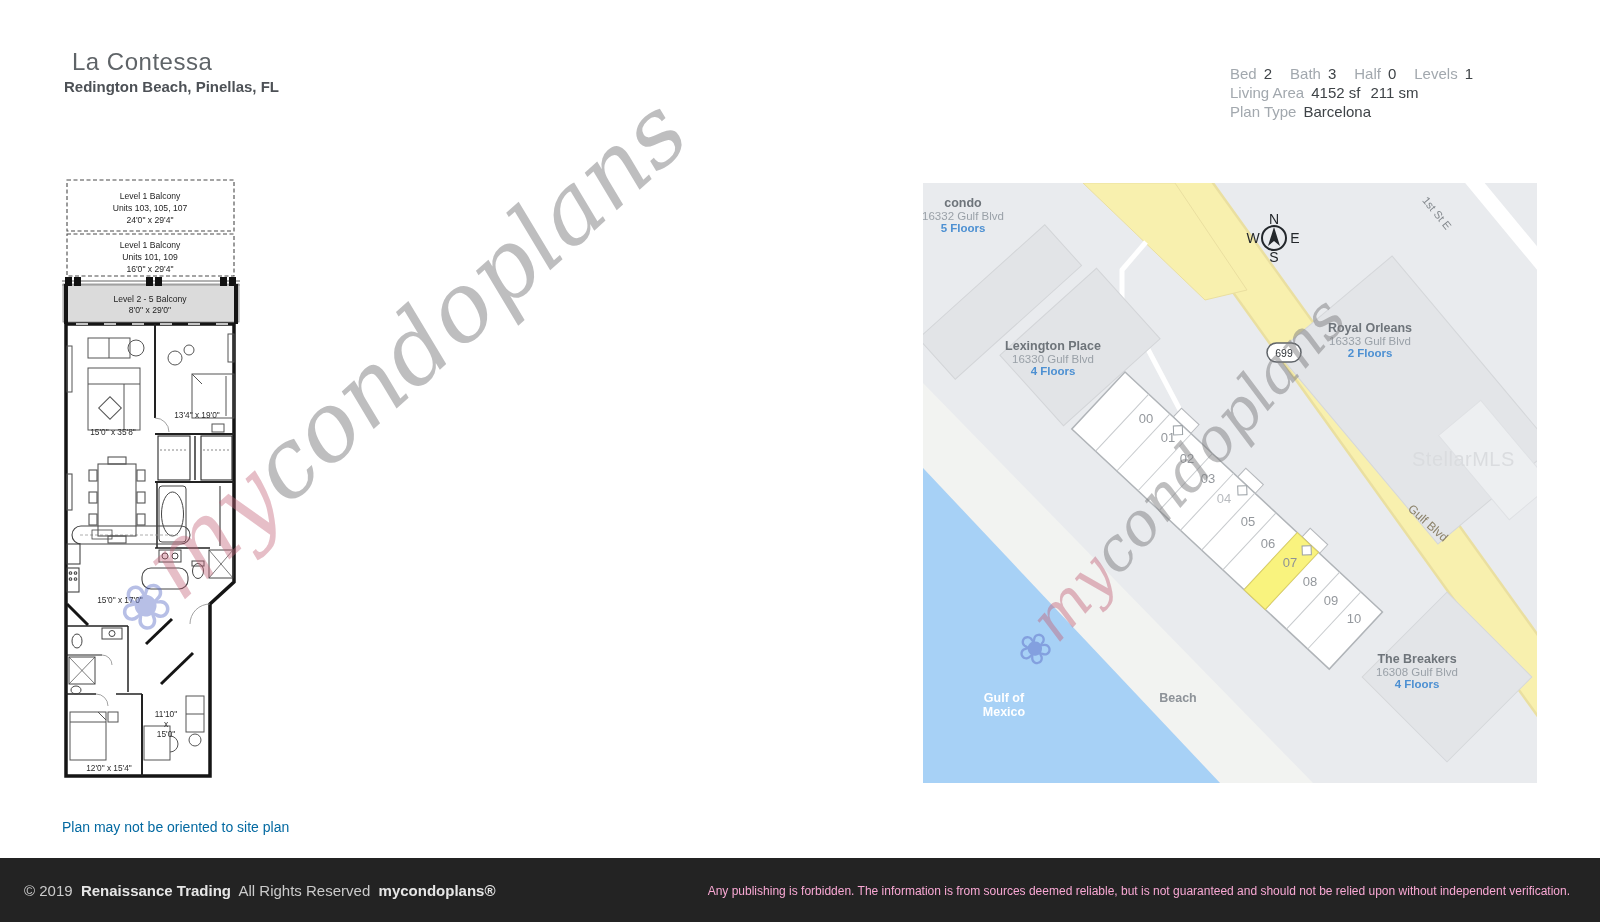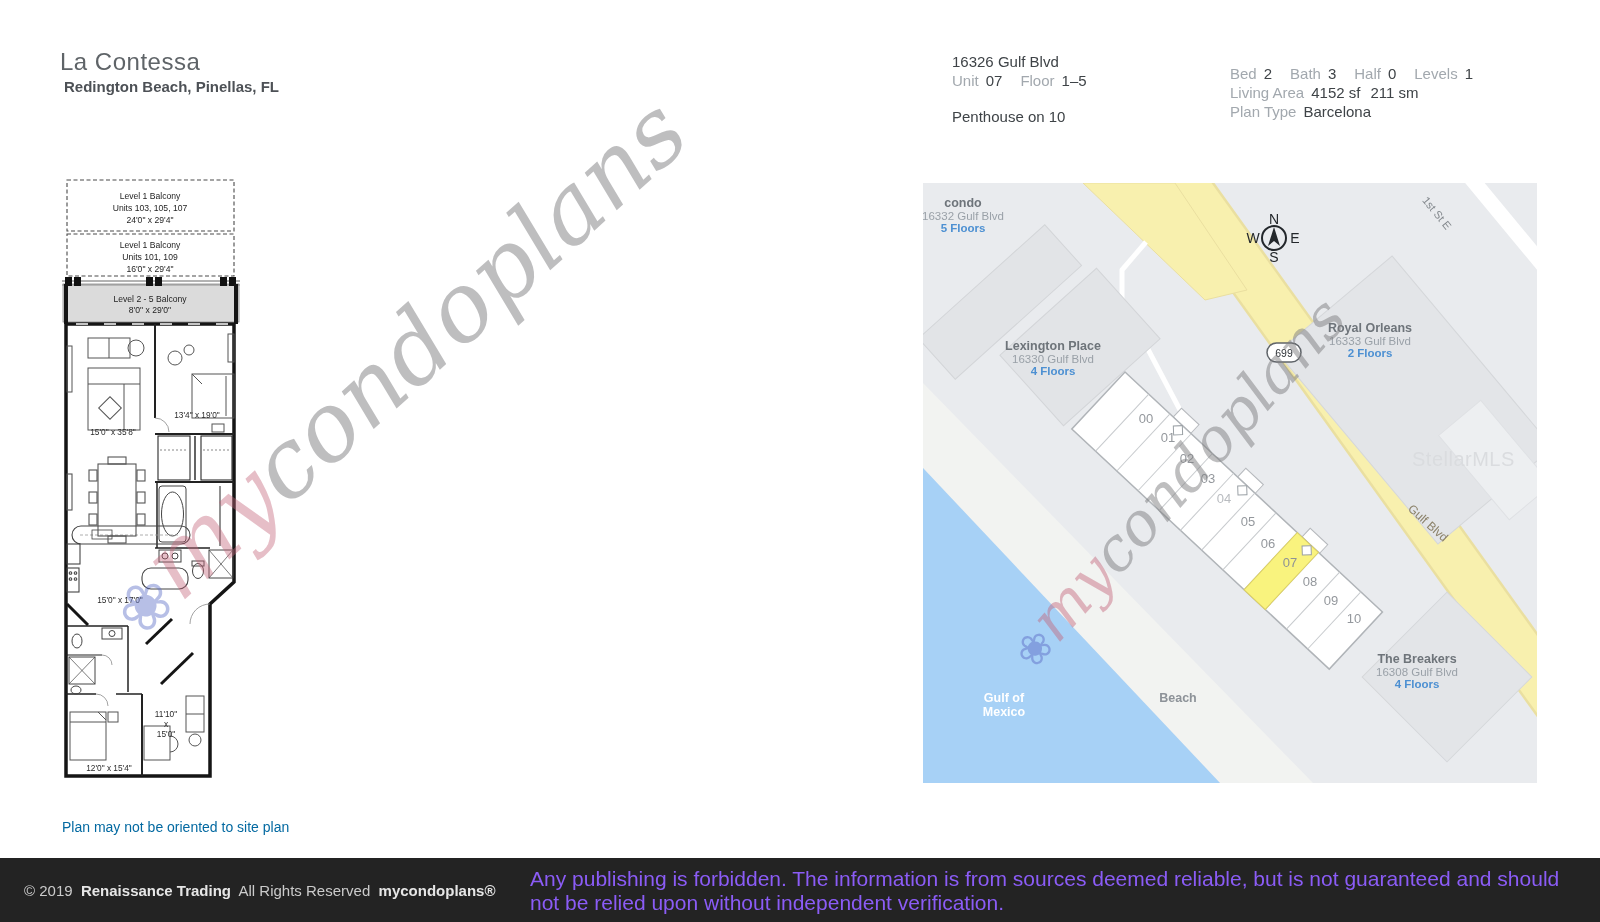--- a/index.html
+++ b/index.html
@@ -1,32 +1,32 @@
 <!DOCTYPE html>
 <html><head>
 <meta charset="utf-8">
 <style>
   html,body{margin:0;padding:0;background:#fff;}
   body{font-family:"Liberation Sans",sans-serif;}
   #page{position:relative;width:1600px;height:922px;background:#fff;overflow:hidden;}
   .abs{position:absolute;}
   
-  .title{left:60px;top:48px;font-size:24px;color:#5f6468;letter-spacing:.5px;}
+  .title{left:72px;top:48px;font-size:24px;color:#5f6468;letter-spacing:.5px;}
   .subtitle{left:64px;top:78px;font-size:15px;font-weight:700;color:#4d5156;text-align:center;}
   .infoblock{font-size:15px;color:#3e4347;line-height:19px;}
   .lbl{color:#a2a8ae;}
   .val{color:#3e4347;}
   .gap{display:inline-block;width:18px;}
   .sgap{display:inline-block;width:7px;}
   
   .plan-note{left:62px;top:819px;font-size:14px;color:#0369a1;}
   #footer{left:0;top:858px;width:1600px;height:65px;background:#232323;display:flex;align-items:center;justify-content:space-between;box-sizing:border-box;padding:0 30px 0 24px;}
   #footer .left{color:#cbcbcb;font-size:15px;white-space:nowrap;}
   #footer .left b{color:#e6e6e6;font-weight:600;}
-  #footer .right{color:#8b5cf6;font-size:21px;max-width:1040px;}
+  #footer .right{color:#f9a8d4;font-size:12px;max-width:1040px;}
   
   .wm{pointer-events:none;white-space:nowrap;font-family:"DejaVu Serif",serif;font-style:italic;}
   .wm .fl{font-style:normal;}
   .wm-plan{left:118px;top:560px;transform:rotate(-42deg);transform-origin:0 50%;}
   .wm-plan .fl{font-size:64px;color:rgba(96,112,200,.45);}
   .wm-plan .p1{font-size:95px;color:rgba(196,100,122,.42);}
   .wm-plan .p2{font-size:95px;color:rgba(125,125,128,.5);}
   .wm-map{left:1018px;top:622px;transform:rotate(-48deg);transform-origin:0 50%;}
   .wm-map .fl{font-size:42px;color:rgba(96,112,200,.5);}
   .wm-map .p1{font-size:60px;color:rgba(196,100,122,.45);}
@@ -36,27 +36,20 @@
   svg text{font-family:"Liberation Sans",sans-serif;}
 </style>
 </head>
 <body>
 
 <div id="page">
 
   <div class="abs title">La Contessa</div>
   <div class="abs subtitle">Redington Beach, Pinellas, FL</div>
 
-  <div class="abs infoblock" style="left:952px;top:52px;">
-    <div>16326 Gulf Blvd</div>
-    <div>
-      <span class="lbl">Unit</span><span class="sgap"></span><span class="val">07</span><span class="gap"></span><span class="lbl">Floor</span><span class="sgap"></span><span class="val">1–5</span>
-    </div>
-    <div style="margin-top:17px;">Penthouse on 10</div>
-  </div>
 
   <div class="abs infoblock" style="left:1230px;top:64px;">
     <div>
       <span class="lbl">Bed</span><span class="sgap"></span><span class="val">2</span><span class="gap"></span><span class="lbl">Bath</span><span class="sgap"></span><span class="val">3</span><span class="gap"></span><span class="lbl">Half</span><span class="sgap"></span><span class="val">0</span><span class="gap"></span><span class="lbl">Levels</span><span class="sgap"></span><span class="val">1</span>
     </div>
     <div>
       <span class="lbl">Living Area</span><span class="sgap"></span><span class="val">4152 sf</span><span class="gap" style="width:10px;"></span><span class="val">211 sm</span>
     </div>
     <div style="">
       <span class="lbl">Plan Type</span><span class="sgap"></span><span class="val">Barcelona</span>

